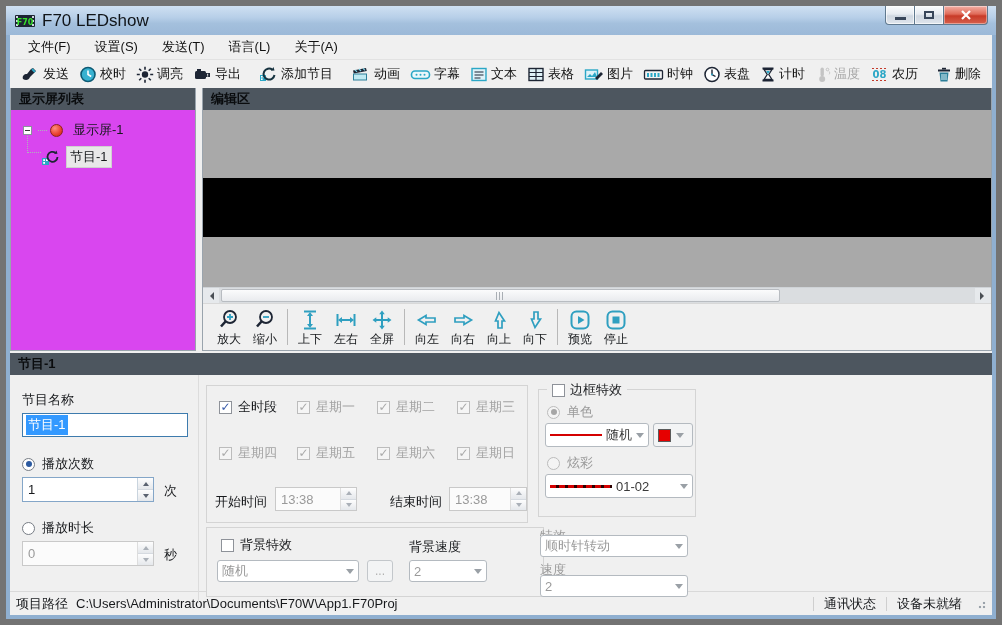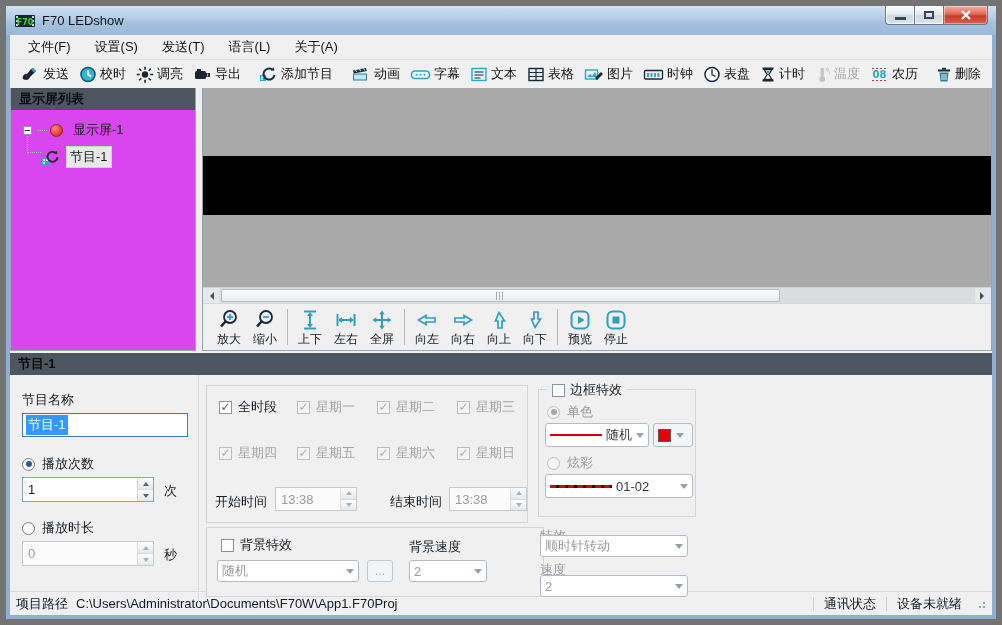--- a/index.html
+++ b/index.html
@@ -4,21 +4,21 @@
 <style>
   html,body{margin:0;padding:0;background:#dfe6ee;font-family:"Liberation Sans","DejaVu Sans",sans-serif;}
   *{box-sizing:border-box;}
   .window{position:relative;width:1002px;height:625px;background:#8fafd0;border:6px solid #737373;overflow:hidden;}
 
   
   .titlebar{position:absolute;left:0;top:0;right:0;height:29px;
     background:linear-gradient(#cfe0f2 0%,#b7cfe8 40%,#a4c0dd 60%,#9cb9d8 100%);
     display:flex;align-items:center;padding-left:8px;}
   .app-icon{width:22px;height:16px;display:inline-flex;margin-right:6px;}
-  .title-text{font-size:13px;color:#101418;}
+  .title-text{font-size:17px;color:#101418;}
   .win-buttons{position:absolute;right:8px;top:0;display:flex;}
   .winbtn{height:19px;border:1px solid #5c7globals;}
   .winbtn{height:19px;border:1px solid #5e7globals;}
   .winbtn{height:19px;border:1px solid #60798f;border-top:none;display:flex;align-items:center;justify-content:center;
     background:linear-gradient(#fbfcfd,#e6ebf1 45%,#cfd7e1 55%,#dfe5ec);box-shadow:inset 0 0 0 1px rgba(255,255,255,.65);}
   .winbtn.min{width:30px;border-radius:0 0 0 4px;}
   .winbtn.max{width:29px;border-left:none;}
   .winbtn.close{width:44px;border-left:none;border-radius:0 0 4px 0;
     background:linear-gradient(#f3b0a6,#e06a58 45%,#c83a28 55%,#d6604c);box-shadow:inset 0 0 0 1px rgba(255,255,255,.4);}
   .glyph-min{width:11px;height:3px;background:#38465a;margin-top:6px;}
@@ -340,20 +340,21 @@
                 <rect x="2.2" y="13" width="1.8" height="1.8" fill="#fff"></rect>
                 <path d="M16.5 8a5 5 0 1 1-2-4.2" fill="none" stroke="#1d2534" stroke-width="1.8"></path>
                 <path d="M15.5 1.5l1 3.2-3.3.3z" fill="#1d2534"></path>
               </svg>
             <span class="tree-label selected">节目-1</span>
           </div>
         </div>
       </div>
       <div class="splitter"></div>
       <div class="right-panel">
+        <div class="panel-header">编辑区</div>
         <div class="preview">
           <div class="led-band"></div>
         </div>
         <div class="hscroll">
           <div class="scroll-arrow">
               <span class="tri-left"></span>
             </div>
           <div class="scroll-track">
             <div class="scroll-thumb">
                 <span class="thumb-grip"></span>

